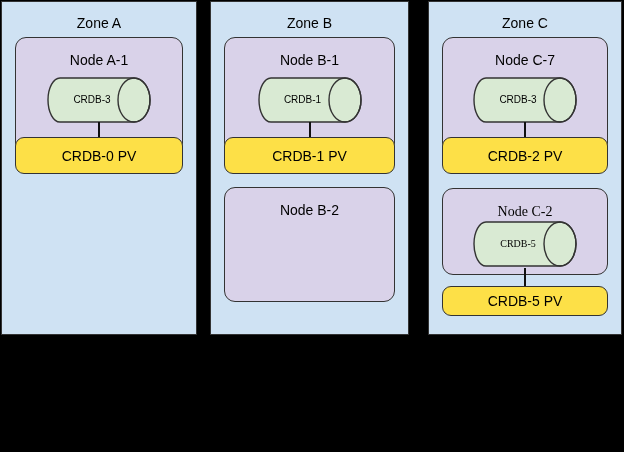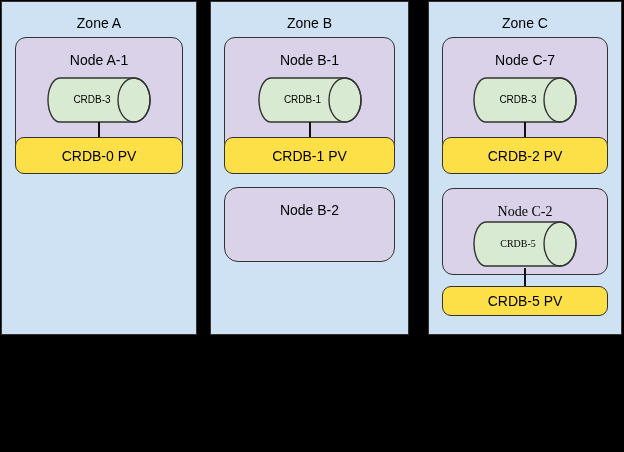--- a/index.html
+++ b/index.html
@@ -40,21 +40,21 @@
 
   .node {
     position: absolute;
     left: 13px; right: 13px;
     background: #d9d2e9;
     border: 1.4px solid #333333;
     border-radius: 11px;
     box-sizing: border-box;
   }
   .node-top { top: 35px;  height: 117px; }
-  .node-b2  { top: 185px; height: 75px; border-radius: 14px; }
+  .node-b2  { top: 185px; height: 115px; }
   .node-c2  { top: 186px; height: 87px; font-family: Liberation Serif, serif; }
 
   .node-label {
     position: absolute;
     top: 14px; left: 0; right: 0;
     text-align: center;
     font-size: 14px;
     line-height: 17px;
   }
 

